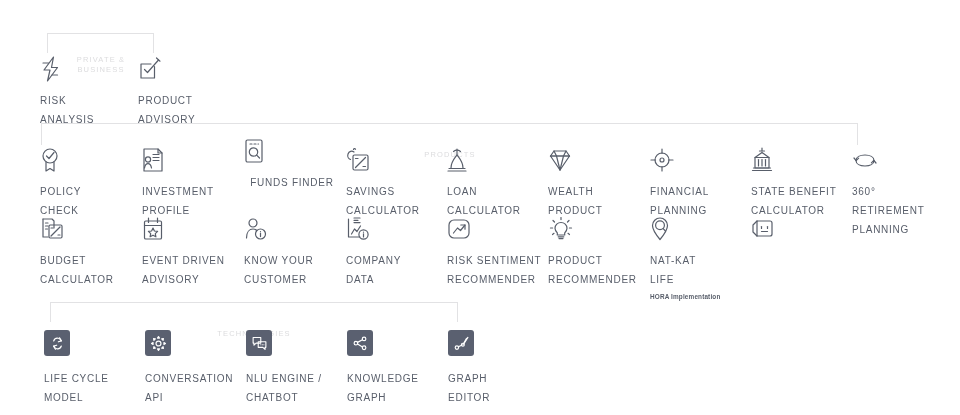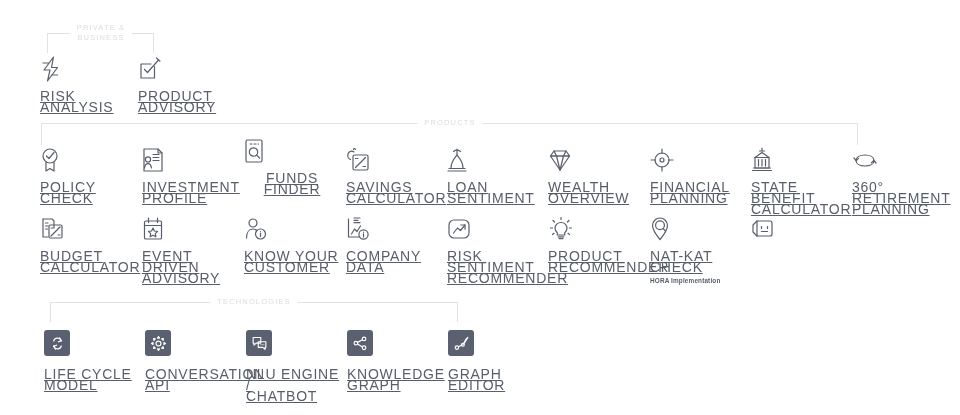--- a/index.html
+++ b/index.html
@@ -31,44 +31,44 @@
     position: absolute;
     background: #ffffff;
     padding: 0 7px;
     font-size: 7.5px;
     letter-spacing: 1.15px;
     line-height: 10px;
     color: #dcdcde;
     white-space: pre-line;
     text-align: center;
     transform: translate(-50%, -50%);
+    margin-top: 32px;
   }
 
   
   .tile {
     position: absolute;
     width: 96px;
   }
   .tile-icon {
     height: 30px;
     display: flex;
     align-items: flex-end;
     margin-bottom: 9px;
   }
   .tile-icon svg {
     display: block;
     overflow: visible;
   }
   .tile-label {
-    font-size: 14px;
-    line-height: 11px;
+    font-size: 10px;
+    line-height: 19px;
     letter-spacing: 0.75px;
     color: #585e6a;
     white-space: pre-line;
-    text-decoration: underline;
   }
   .tile-sublabel {
     margin-top: 4px;
     font-size: 6.4px;
     line-height: 8px;
     letter-spacing: 0.15px;
     font-weight: bold;
     color: #585e6a;
   }
 
@@ -187,35 +187,35 @@
     <div class="tile-icon">
       <svg width="20" height="26" viewBox="0 0 20 26" fill="none" stroke="#585e6a" stroke-width="1.2" stroke-linejoin="round" stroke-linecap="round">
         <path d="M10 2 V8"></path>
         <path d="M6.5 4.5 C8.5 3 11.5 3 13.5 4.5"></path>
         <path d="M4 21 C4 15 7 12 10 8 C13 12 16 15 16 21"></path>
         <path d="M2 21.5 H18"></path>
         <path d="M1 24 H19"></path>
       </svg>
     </div>
     <div class="tile-label">LOAN
-SENTIMENT</div>
+CALCULATOR</div>
   </div>
 
   <div class="tile" style="left:548px; top:143px;">
     <div class="tile-icon">
       <svg width="24" height="26" viewBox="0 0 24 26" fill="none" stroke="#585e6a" stroke-width="1.2" stroke-linejoin="round" stroke-linecap="round">
         <path d="M2.5 9 L12 23 L21.5 9 Z"></path>
         <path d="M2.5 9 L6 4 H18 L21.5 9"></path>
         <path d="M2.5 9 H21.5"></path>
         <path d="M6 4 L8.5 9 L12 23"></path>
         <path d="M18 4 L15.5 9 L12 23"></path>
       </svg>
     </div>
     <div class="tile-label">WEALTH
-OVERVIEW</div>
+PRODUCT</div>
   </div>
 
   <div class="tile" style="left:650px; top:143px;">
     <div class="tile-icon">
       <svg width="24" height="26" viewBox="0 0 24 26" fill="none" stroke="#585e6a" stroke-width="1.2" stroke-linejoin="round" stroke-linecap="round">
         <circle cx="12" cy="13" r="7"></circle>
         <circle cx="12" cy="13" r="2"></circle>
         <path d="M12 2 V6.5"></path>
           <path d="M12 19.5 V24"></path>
         <path d="M1 13 H5.5"></path>
@@ -353,21 +353,21 @@
 
   <div class="tile" style="left:650px; top:212px;">
     <div class="tile-icon">
       <svg width="20" height="26" viewBox="0 0 20 26" fill="none" stroke="#585e6a" stroke-width="1.2" stroke-linejoin="round" stroke-linecap="round">
         <path d="M10 23.5 C10 23.5 17.5 14.5 17.5 9.5 C17.5 5.4 14.1 2 10 2 C5.9 2 2.5 5.4 2.5 9.5 C2.5 14.5 10 23.5 10 23.5 Z"></path>
         <circle cx="10" cy="9.3" r="4.4"></circle>
         <path d="M13.2 12.6 L15.4 15"></path>
       </svg>
     </div>
     <div class="tile-label">NAT-KAT
-CHECK</div>
+LIFE</div>
     <div class="tile-sublabel">HORA Implementation</div>
   </div>
 
   <div class="tile" style="left:751px; top:212px;">
     <div class="tile-icon">
       <svg width="24" height="26" viewBox="0 0 24 26" fill="none" stroke="#585e6a" stroke-width="1.2" stroke-linejoin="round" stroke-linecap="round">
         <path d="M6 5 H19 C20.1 5 21 5.9 21 7 V18 C21 19.1 20.1 20 19 20 H6 Z"></path>
         <path d="M6 5 L2 9 V16 L6 20"></path>
         <path d="M10.5 10.5 V12.5"></path>
         <path d="M16.5 10.5 V12.5"></path>

